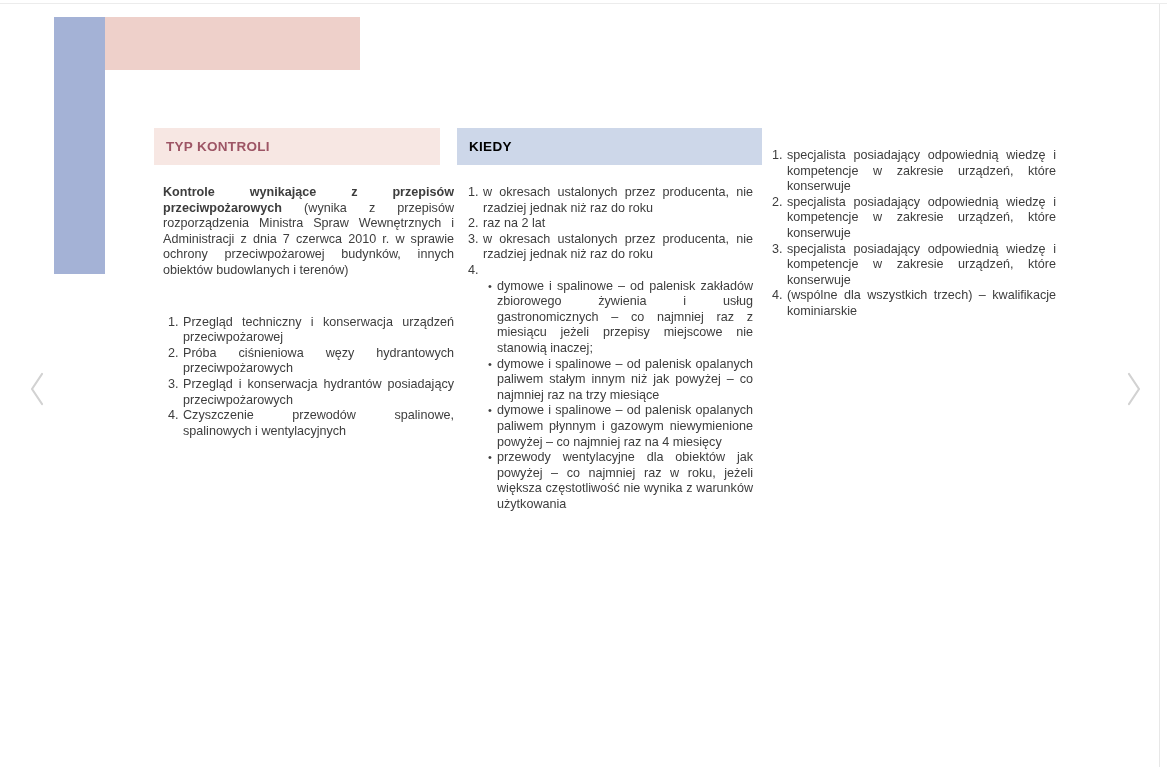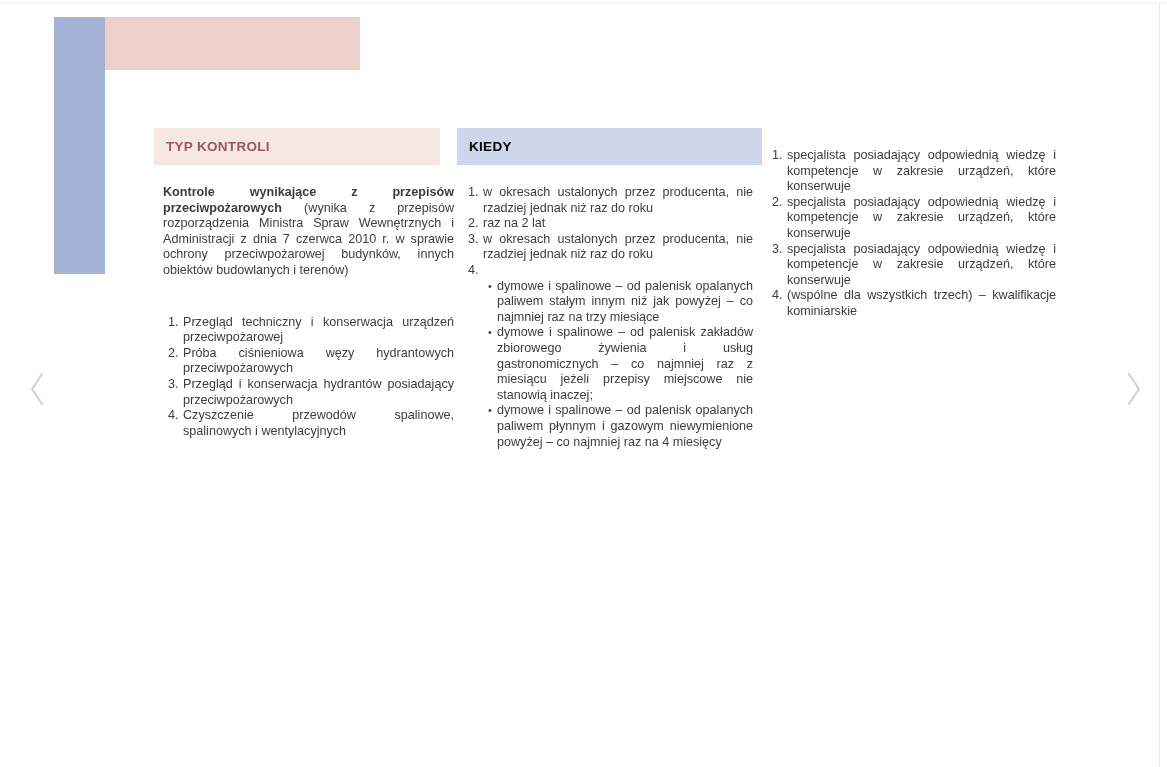--- a/index.html
+++ b/index.html
@@ -116,23 +116,24 @@
           </div>
         <div class="li">
             <span class="num">3.</span>
             <span class="txt">w okresach ustalonych przez producenta, nie rzadziej jednak niż raz do roku</span>
           </div>
         <div class="li">
             <span class="num">4.</span>
             <span class="txt"></span>
           </div>
         <div class="bullets">
+          <div class="bullet">dymowe i spalinowe – od palenisk zakładów zbiorowego żywienia i usług gastronomicznych – co najmniej raz z miesiącu jeżeli przepisy miejscowe nie stanowią inaczej;</div>
           <div class="bullet">dymowe i spalinowe – od palenisk opalanych paliwem stałym innym niż jak powyżej – co najmniej raz na trzy miesiące</div>
-          <div class="bullet">dymowe i spalinowe – od palenisk zakładów zbiorowego żywienia i usług gastronomicznych – co najmniej raz z miesiącu jeżeli przepisy miejscowe nie stanowią inaczej;</div>
           <div class="bullet">dymowe i spalinowe – od palenisk opalanych paliwem płynnym i gazowym niewymienione powyżej – co najmniej raz na 4 miesięcy</div>
+          <div class="bullet">przewody wentylacyjne dla obiektów jak powyżej – co najmniej raz w roku, jeżeli większa częstotliwość nie wynika z warunków użytkowania</div>
         </div>
       </div>
     </div>
   </div>
 
   <div class="col col3">
     <div class="col-body">
       <div class="num-list">
         <div class="li">
             <span class="num">1.</span>

